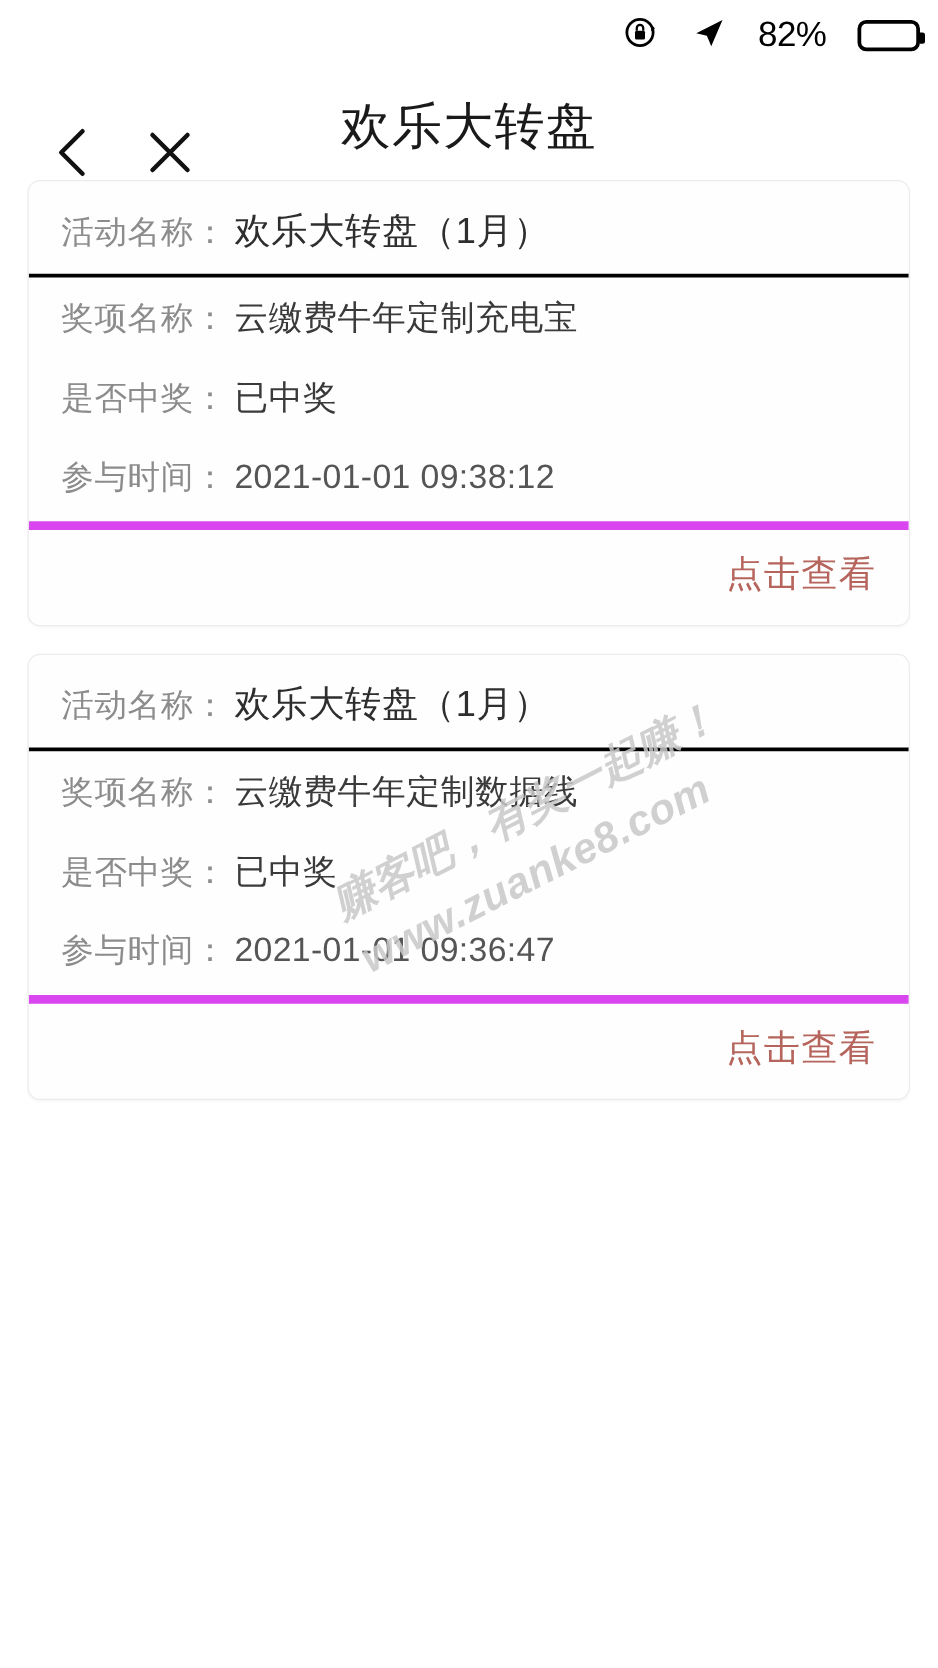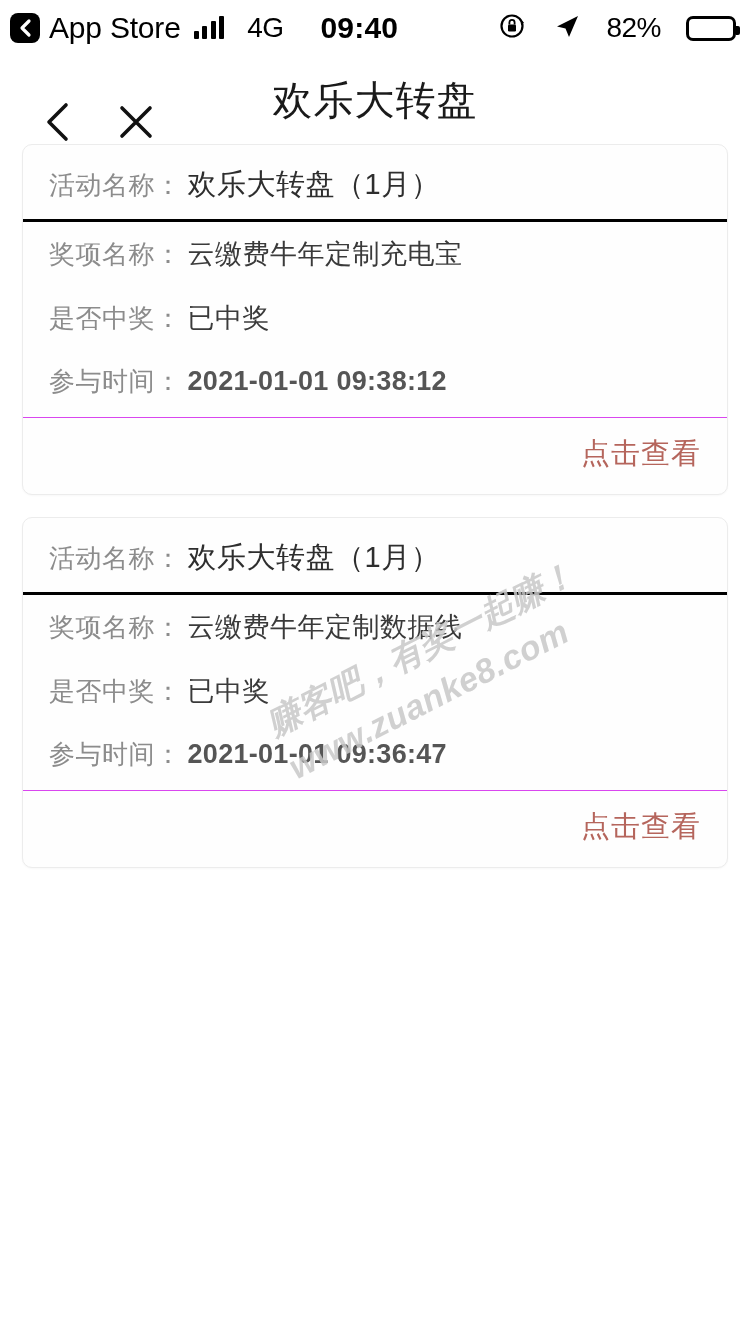--- a/index.html
+++ b/index.html
@@ -99,24 +99,24 @@
     font-size:26px;
   }
   .row .value{
     color:#3a3a3a;
     margin-left:6px;
     letter-spacing:0.5px;
     font-size:27px;
     text-align:right;
   }
   .row.first .value{ font-size:29px; color:#2e2e2e; }
-  .row .value.mono{ font-size:27px; color:#555; letter-spacing:0.3px;font-weight:bold; }
+  .row .value.mono{ font-size:27px; color:#555; letter-spacing:0.3px; }
 
   .card-foot{
-    border-top:1px solid #d946ef;
+    border-top:7px solid #d946ef;
     display:flex; justify-content:flex-end;
     padding:16px 26px 20px 26px;
   }
   .view-link{
     color:#b5655c;
     font-size:29px;
     letter-spacing:1px;
     cursor:pointer;
     background:none; border:none;
     font-family:inherit;
@@ -137,36 +137,20 @@
     font-weight:700;
     font-style:italic;
     opacity:0.85;
   }
   .watermark .wm2{ letter-spacing:0.5px; }
 </style>
 </head>
 <body>
 
 <div class="statusbar">
-  <div class="sb-left">
-    <span class="back-chip">
-      <svg width="16" height="20" viewBox="0 0 16 20">
-          <path d="M12 3 L5 10 L12 17" stroke="#fff" stroke-width="3.2" fill="none" stroke-linecap="round" stroke-linejoin="round"></path>
-        </svg>
-    </span>
-    <span class="sb-app">App Store</span>
-    <span class="bars">
-        <i></i>
-        <i></i>
-        <i></i>
-        <i></i>
-      </span>
-    <span class="sb-net">4G</span>
-    <span class="sb-time">09:40</span>
-  </div>
   <div class="sb-right">
     <span>
       <svg width="30" height="30" viewBox="0 0 30 30">
         <circle cx="14" cy="15" r="10.5" stroke="#000" stroke-width="2.2" fill="none"></circle>
         <rect x="10" y="13.5" width="8" height="7" rx="1.2" fill="#000"></rect>
         <path d="M11.4 13.5 v-2 a2.6 2.6 0 0 1 5.2 0 v2" stroke="#000" stroke-width="1.8" fill="none"></path>
         <path d="M23 9 l3 2.5 -3 2.5" fill="#000"></path>
       </svg>
     </span>
     <span>

